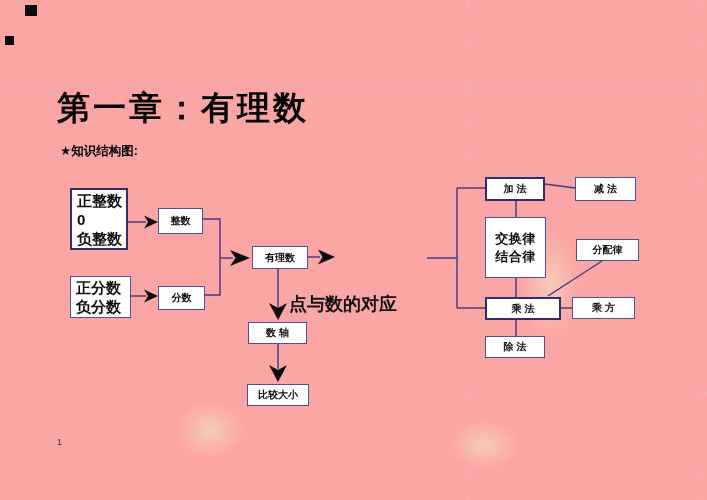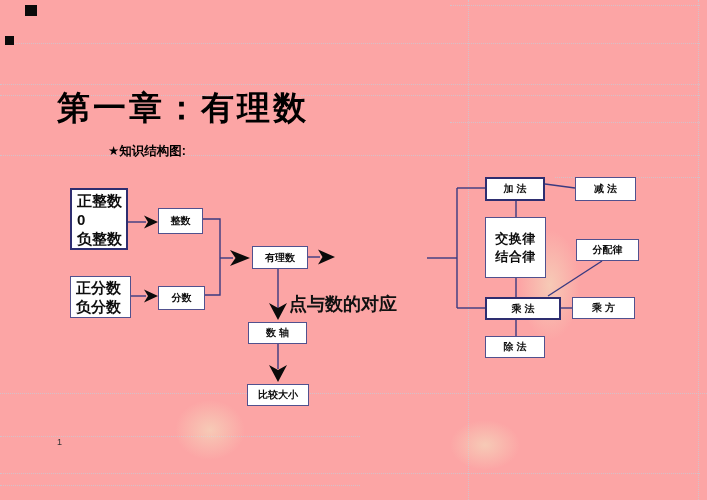--- a/index.html
+++ b/index.html
@@ -7,21 +7,21 @@
         font-family:"Liberation Sans","DejaVu Sans",sans-serif;color:#111;}
   
   .dot-h{position:absolute;height:0;border-top:1px dotted #c9c9d4;opacity:.75;}
   .dot-v{position:absolute;width:0;border-left:1px dotted #c9c9d4;opacity:.75;}
   .sq{position:absolute;background:#0a0a0a;}
   .smudge{position:absolute;border-radius:50%;
           background:radial-gradient(closest-side,rgba(242,232,196,.55),rgba(242,232,196,0));}
   
   .title{position:absolute;left:57px;top:86px;font-size:33px;font-weight:900;
          letter-spacing:3px;color:#000;white-space:nowrap;}
-  .subtitle{position:absolute;left:60px;top:143px;font-size:12.5px;font-weight:700;color:#000;margin-left:48px;}
+  .subtitle{position:absolute;left:60px;top:143px;font-size:12.5px;font-weight:700;color:#000;}
   .pagenum{position:absolute;left:57px;top:437px;font-size:9px;color:#333;}
   .edge-label{position:absolute;left:289px;top:292px;font-size:18px;font-weight:600;color:#111;}
   
   .node{position:absolute;box-sizing:border-box;background:#fff;border:1.4px solid #51518e;
         display:flex;align-items:center;justify-content:center;
         font-size:10px;font-weight:600;color:#0d0d0d;white-space:pre-line;line-height:1.35;}
   .node.thick{border:2px solid #2e2e70;}
   .node.left{justify-content:flex-start;padding-left:5px;text-align:left;font-size:15px;line-height:19px;}
   .node.small{font-size:13px;letter-spacing:.5px;}
   svg.wires{position:absolute;left:0;top:0;}

